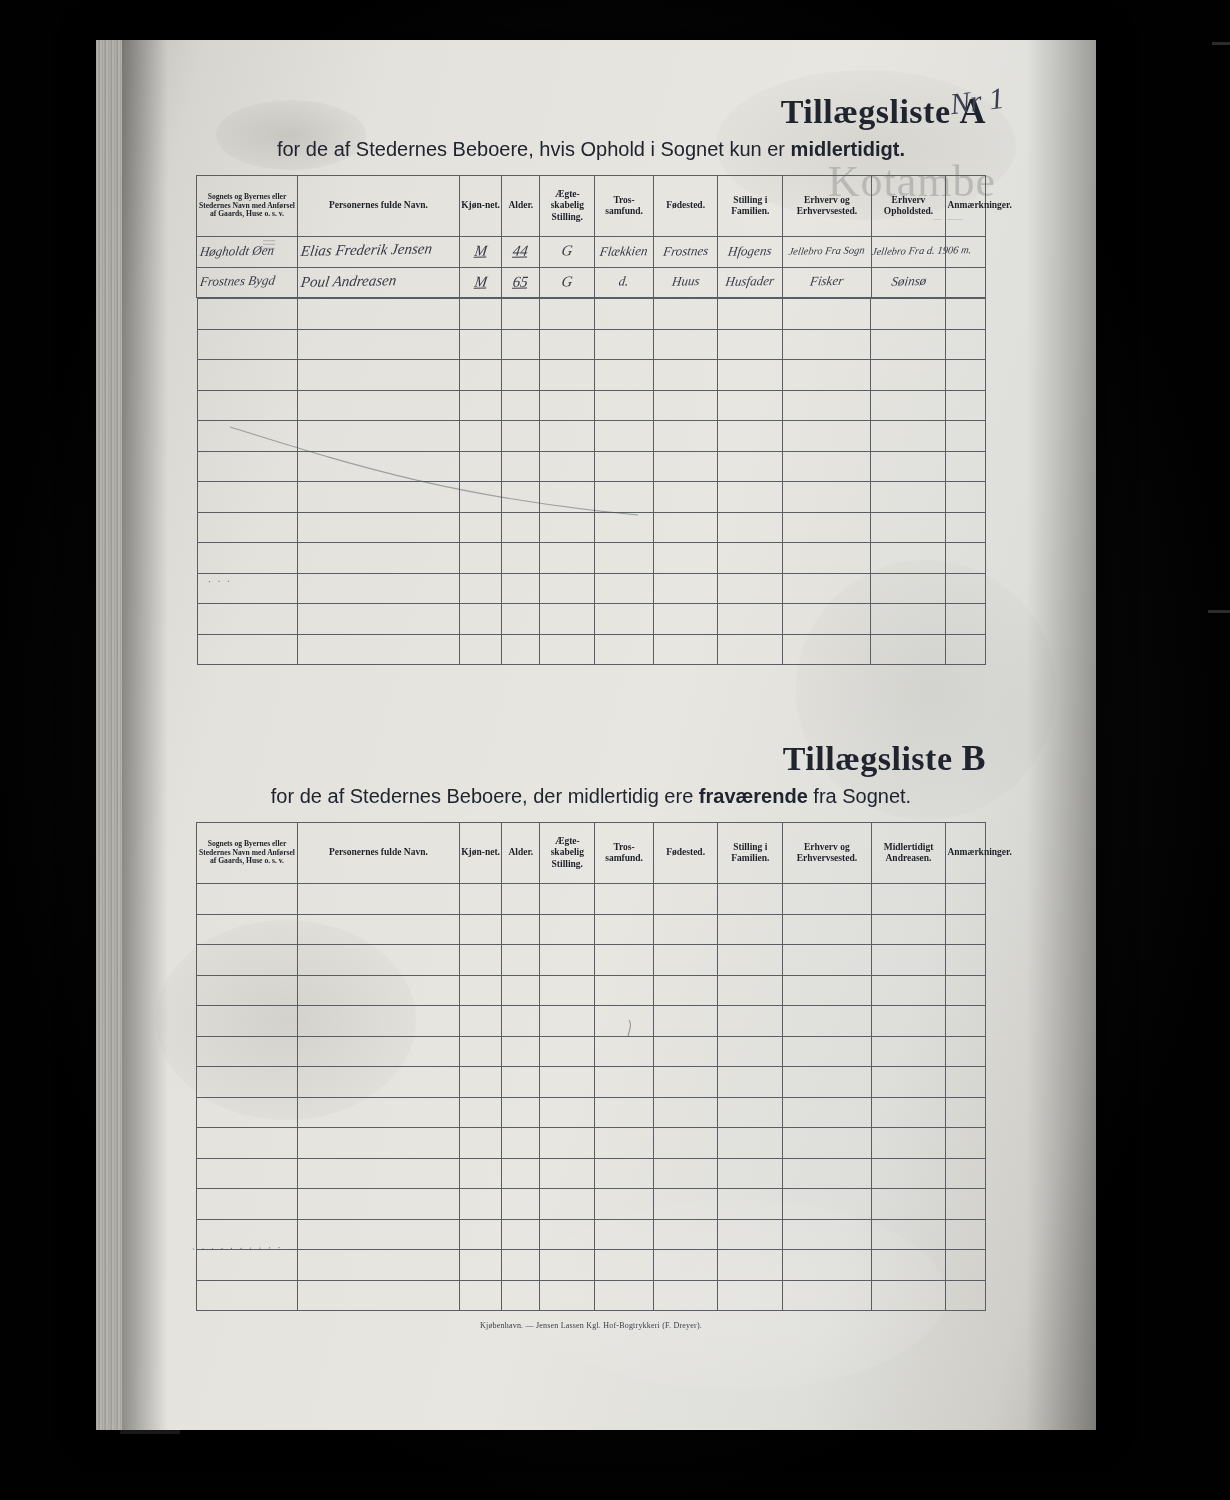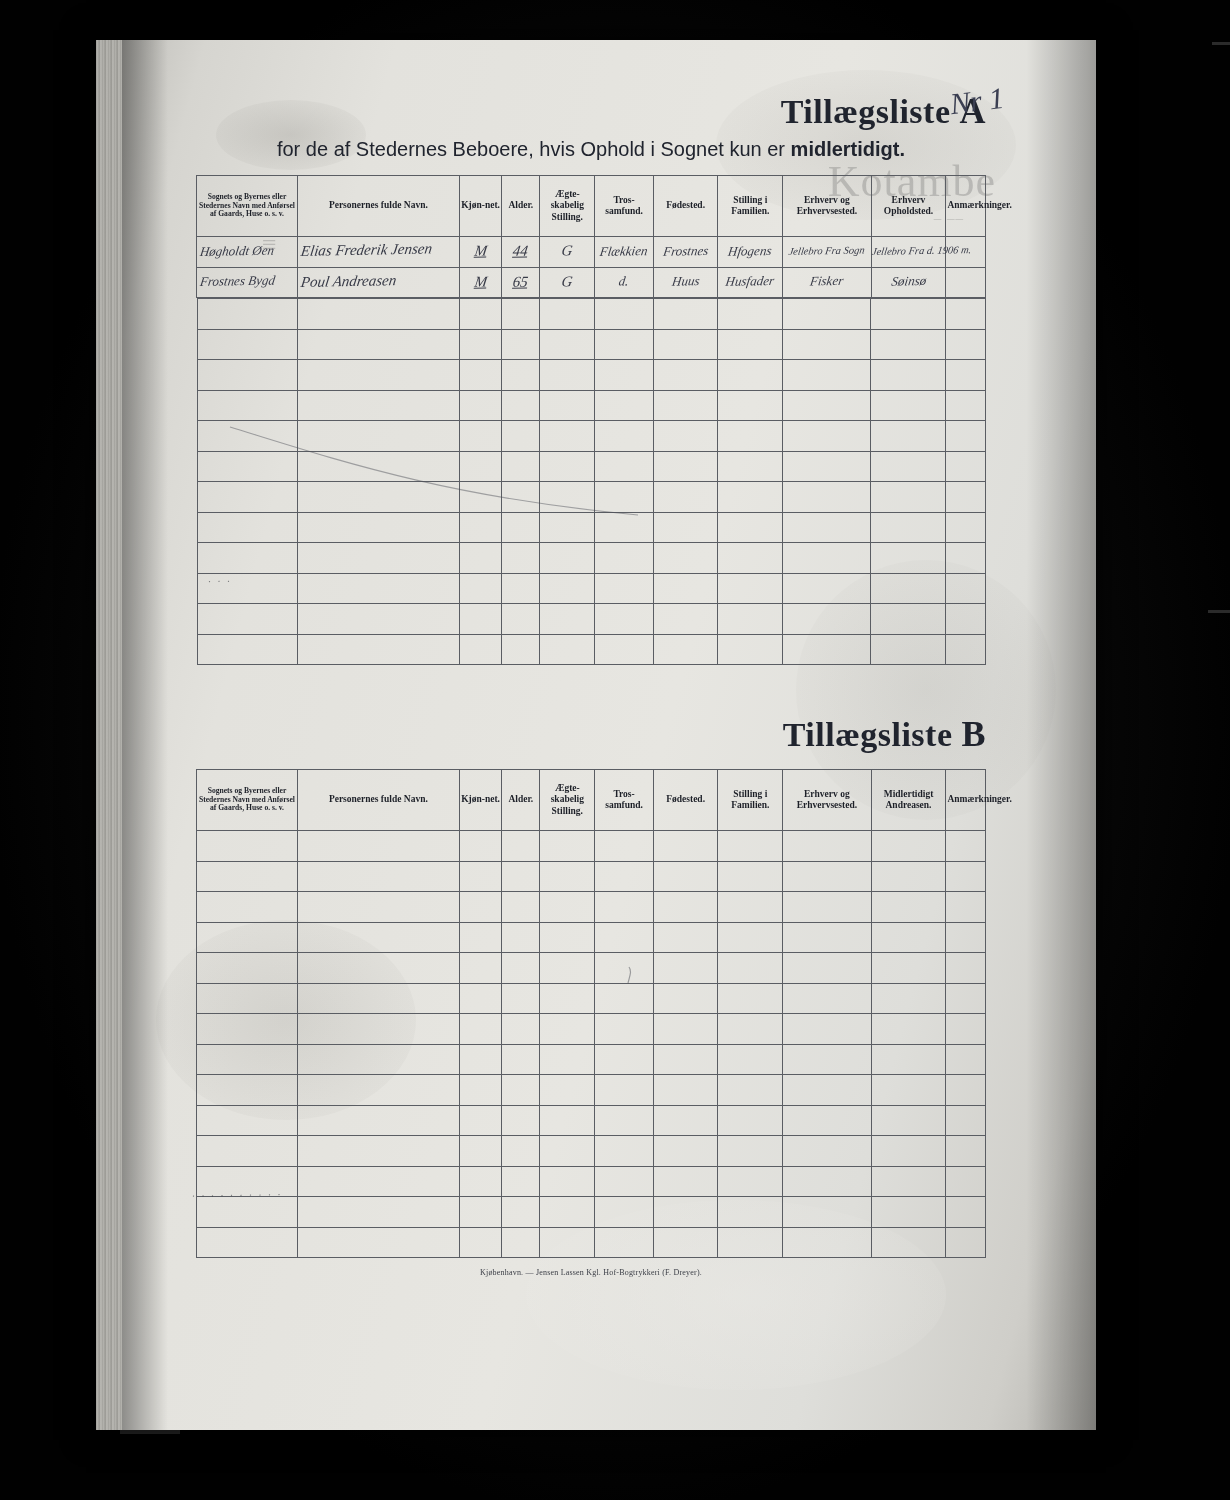--- a/index.html
+++ b/index.html
@@ -199,21 +199,21 @@
     font-style: italic;
     letter-spacing: 2px;
     transform: rotate(-1deg);
     white-space: nowrap;
   }
   .curve {
     position: absolute;
     pointer-events: none;
     opacity: 0.45;
   }
-  .sectionB { margin-top: 48px; }
+  .sectionB { margin-top: 72px; }
 </style>
 </head>
 <body>
 
 <div id="frame">
 
   <div class="edge-mark" style="right:0;top:42px;width:18px;height:3px;"></div>
   <div class="edge-mark" style="right:0;top:610px;width:22px;height:3px;"></div>
   <div class="edge-mark" style="left:120px;bottom:66px;width:60px;height:4px;"></div>
 
@@ -529,20 +529,23 @@
           <path d="M6 8 C 110 40, 220 78, 414 96" fill="none" stroke="#4a4c55" stroke-width="1.1"></path>
         </svg>
         <div class="scribble" style="left:12px;top:400px;">·  ·   ·</div>
       </div>
 
       <div class="sectionB">
         <h1 class="list-title">
           <span>Tillægsliste</span>
           <span class="letter">B</span>
         </h1>
+        <p class="list-sub">
+          <span>for de af Stedernes Beboere, der midlertidig ere </span><b>fraværende</b><span> fra Sognet.</span>
+        </p>
 
         <div style="position:relative;">
           <table class="census">
             <colgroup>
               <col style="width:12.8%">
                 <col style="width:20.5%">
                 <col style="width:5.4%">
               <col style="width:4.8%">
                 <col style="width:7.0%">
                 <col style="width:7.4%">

